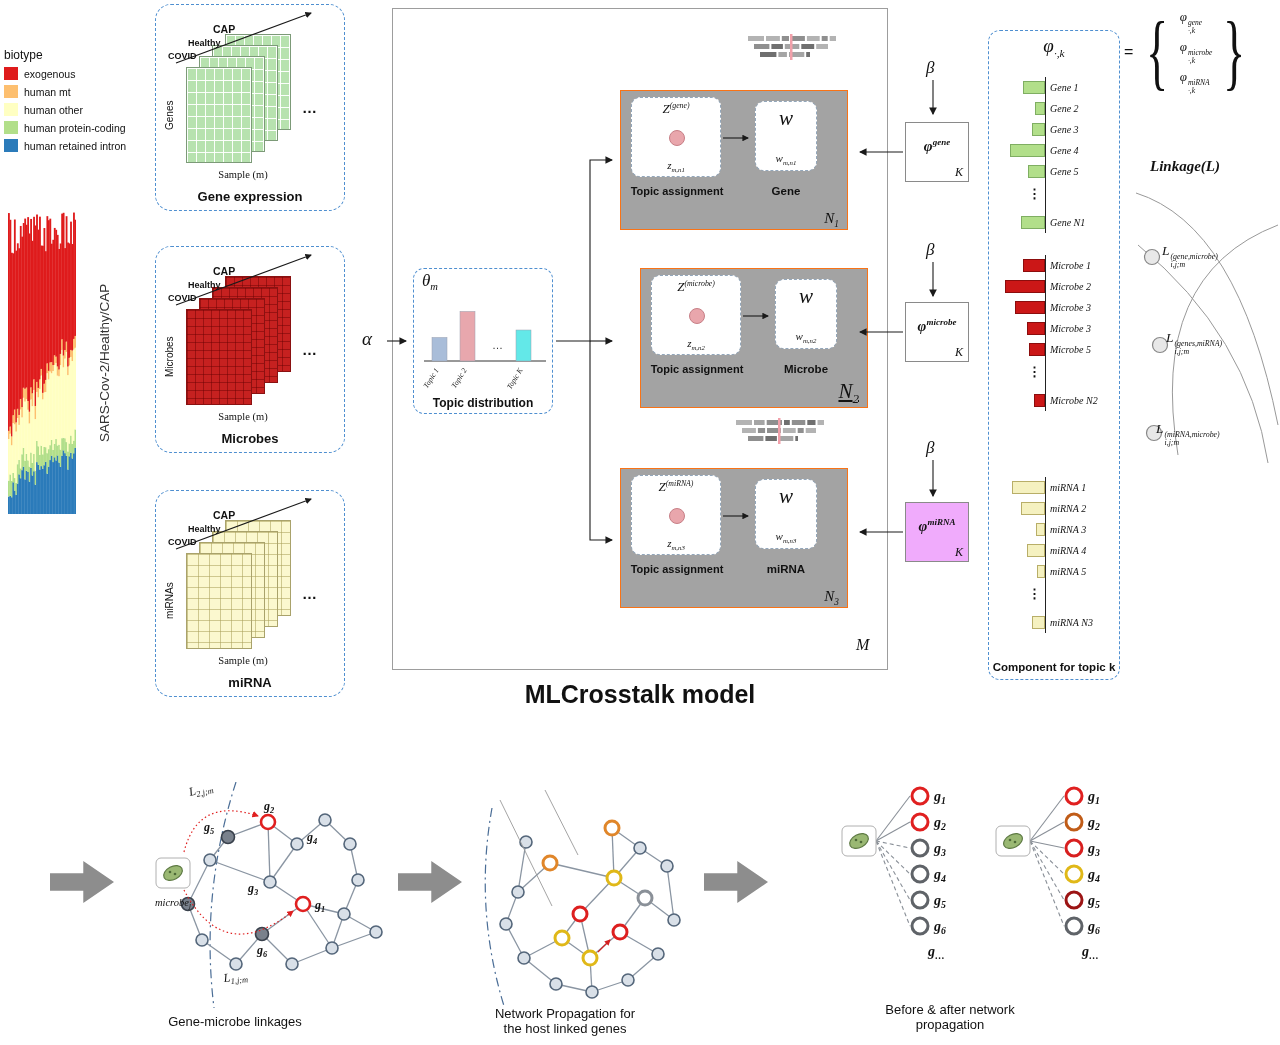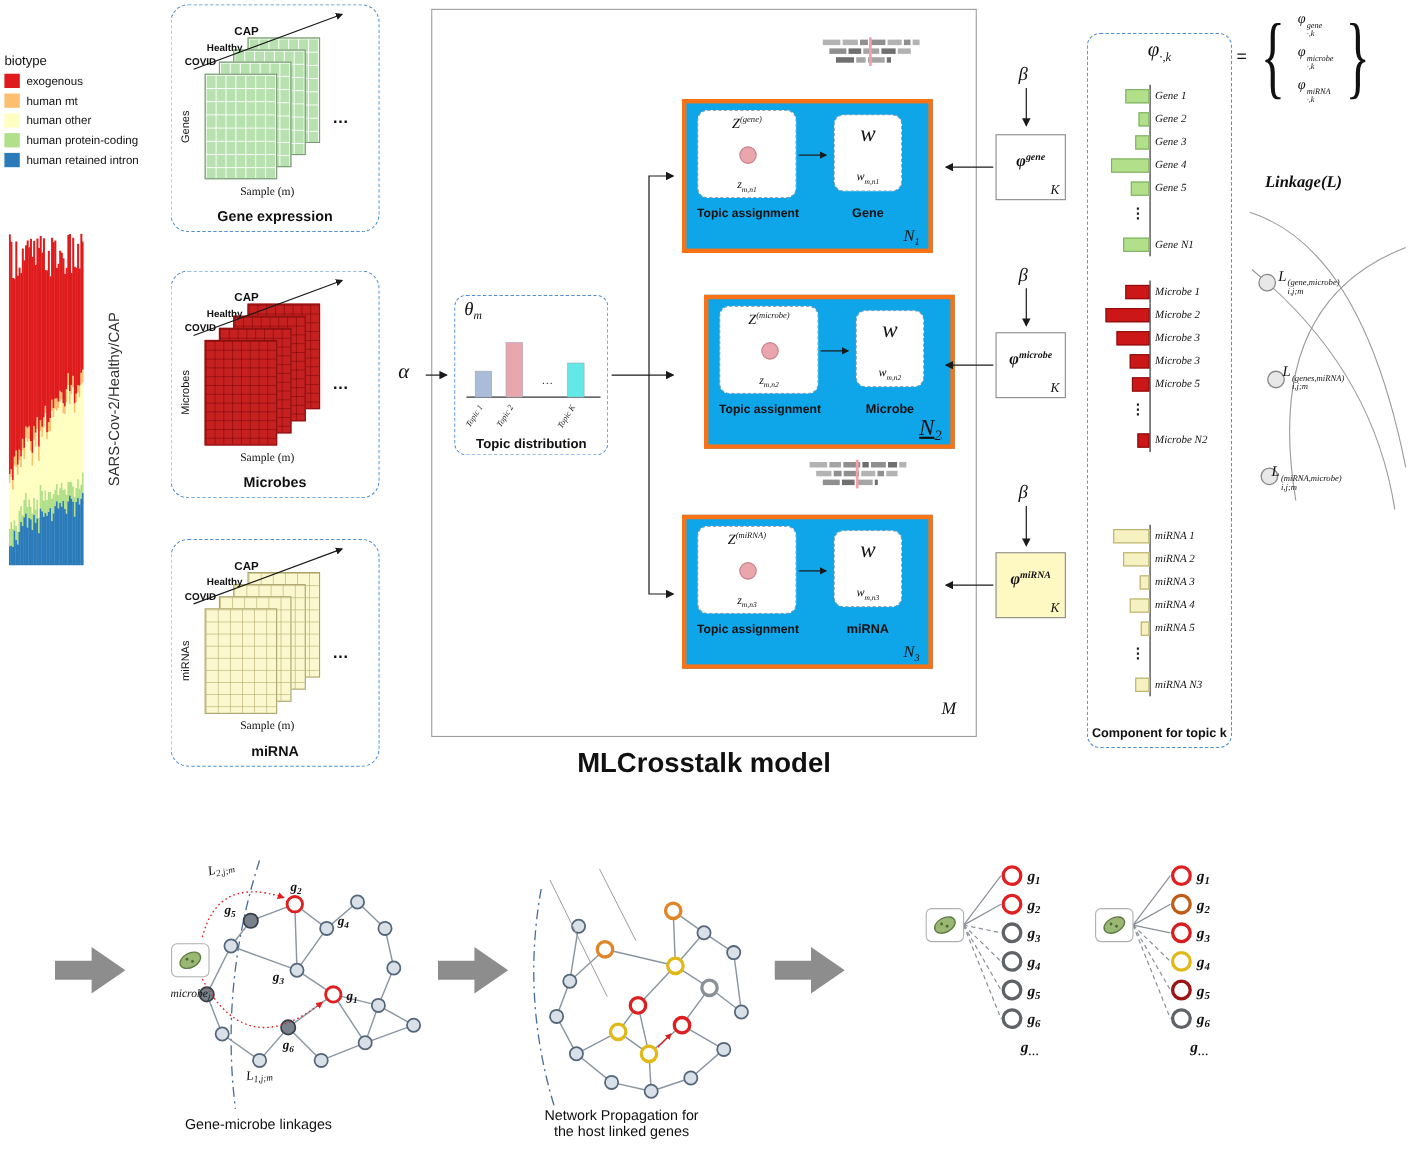--- a/index.html
+++ b/index.html
@@ -5,21 +5,21 @@
   *{margin:0;padding:0;box-sizing:border-box;}
   html,body{width:1280px;height:1045px;background:#fff;font-family:"Liberation Sans",sans-serif;color:#111;}
   #canvas{position:absolute;left:0;top:0;width:1280px;height:1045px;overflow:hidden;background:#fff;}
   .abs{position:absolute;}
   .math{font-family:"Liberation Serif",serif;font-style:italic;}
   .bold{font-weight:bold;}
   .vtext{writing-mode:vertical-rl;transform:rotate(180deg);}
   .supsub{display:inline-flex;flex-direction:column;align-items:flex-start;vertical-align:-0.5em;line-height:1.08;font-size:0.58em;margin-left:1px;font-style:italic;}
   .panel{position:absolute;width:190px;height:207px;border:1.6px dashed #4f8fd0;border-radius:16px;background:#fff;}
   .sheet{position:absolute;width:66px;height:96px;}
-  .plate{position:absolute;left:620px;width:228px;height:140px;border:4px solid #f97316;background:#0ea5e9;padding-left:44px;}
+  .plate{position:absolute;left:620px;width:228px;height:140px;border:1px solid #f97316;background:#a3a3a3;padding-left:44px;}
   .dashbox{position:absolute;border:1.4px dashed #93a7bb;border-radius:9px;background:#fff;}
   .conn{fill:none;stroke:#1a1a1a;stroke-width:1.1;}
   .lead{stroke:#9a9a9a;stroke-width:0.9;}
   .bigarrow{position:absolute;width:64px;height:48px;background:#8d8d8d;clip-path:polygon(0 32%,52% 32%,52% 6%,100% 50%,52% 94%,52% 68%,0 68%);}
   .lg-row{display:flex;align-items:center;gap:6px;margin-top:5px;}
   .lg-swatch{width:14px;height:13px;display:inline-block;}
   .lg-label{font-size:10.5px;}
   .bar-row{display:flex;align-items:center;height:21px;}
   .bar-cell{width:46px;position:relative;height:100%;}
   .bar-cell .bar{position:absolute;right:0;top:4px;height:13px;}
@@ -455,21 +455,21 @@
       <div class="abs" style="left: 905px; top: 122px; width: 64px; height: 60px; border: 1px solid rgb(138, 138, 138); background: rgb(255, 255, 255);">
         <div class="math bold" style="position: absolute; top: 14px; width: 100%; text-align: center; font-size: 15px;"><span>φ</span><sup style="font-size: 0.6em;">gene</sup></div>
         <div class="math" style="position: absolute; right: 5px; bottom: 1px; font-size: 12px;">K</div>
       </div>
       <div class="abs math" style="left: 926px; top: 240px; font-size: 17px;">β</div>
       <div class="abs" style="left: 905px; top: 302px; width: 64px; height: 60px; border: 1px solid rgb(138, 138, 138); background: rgb(255, 255, 255);">
         <div class="math bold" style="position: absolute; top: 14px; width: 100%; text-align: center; font-size: 15px;"><span>φ</span><sup style="font-size: 0.6em;">microbe</sup></div>
         <div class="math" style="position: absolute; right: 5px; bottom: 1px; font-size: 12px;">K</div>
       </div>
       <div class="abs math" style="left: 926px; top: 438px; font-size: 17px;">β</div>
-      <div class="abs" style="left: 905px; top: 502px; width: 64px; height: 60px; border: 1px solid rgb(138, 138, 138); background: #fef9c3;">
+      <div class="abs" style="left: 905px; top: 502px; width: 64px; height: 60px; border: 1px solid rgb(138, 138, 138); background: #f0abfc;">
         <div class="math bold" style="position: absolute; top: 14px; width: 100%; text-align: center; font-size: 15px;"><span>φ</span><sup style="font-size: 0.6em;">miRNA</sup></div>
         <div class="math" style="position: absolute; right: 5px; bottom: 1px; font-size: 12px;">K</div>
       </div>
     </div>
 
   <div id="phi-panel" class="abs" style="left:988px;top:30px;width:132px;height:650px;border:1.6px dashed #4f8fd0;border-radius:12px;background:#fff;">
     <div id="phi-header" class="math" style="position:absolute;top:4px;width:100%;text-align:center;font-size:19px;"><span>φ</span><sub style="font-size:0.6em">·,k</sub></div>
     <div id="phi-groups" style="position:absolute;top:46px;left:10px;right:4px;">
         <div style="margin-top: 0px;">
           <div class="bar-row">
@@ -823,20 +823,24 @@
       <circle cx="246" cy="144" r="8" fill="#fff" stroke="#5f6368" stroke-width="3"></circle>
       <text x="260" y="149" font-size="14" font-family="&quot;Liberation Serif&quot;,serif" font-style="italic" fill="#111" font-weight="bold"><tspan>g</tspan><tspan dy="3.08" font-size="9.799999999999999">6</tspan></text>
       <text x="254" y="174" font-size="14" font-family="&quot;Liberation Serif&quot;,serif" font-style="italic" fill="#111" font-weight="bold"><tspan>g</tspan><tspan dy="3.08" font-size="9.799999999999999">…</tspan></text>
     </svg>
 
   <div id="cap1" class="abs cap" style="left:95px;top:1014px;width:280px;">Gene-microbe linkages</div>
   <div id="cap2" class="abs cap" style="left:435px;top:1006px;width:260px;">
     <div>Network Propagation for</div>
     <div>the host linked genes</div>
   </div>
+  <div id="cap3" class="abs cap" style="left:795px;top:1002px;width:310px;">
+    <div>Before &amp; after network</div>
+    <div>propagation</div>
+  </div>
 
   <svg id="overlay" width="1280" height="1045" style="position:absolute;left:0;top:0;pointer-events:none;">
     <defs>
       <marker id="mA" viewBox="0 0 10 10" refX="8.5" refY="5" markerWidth="7" markerHeight="7" orient="auto-start-reverse">
         <path d="M0,0L10,5L0,10z" fill="#1a1a1a"></path>
       </marker>
     </defs>
     <path d="M387,341H406" class="conn" marker-end="url(#mA)"></path>
     <path d="M556,341H590V160H612" class="conn" marker-end="url(#mA)"></path>
     <path d="M590,341H612" class="conn" marker-end="url(#mA)"></path>

